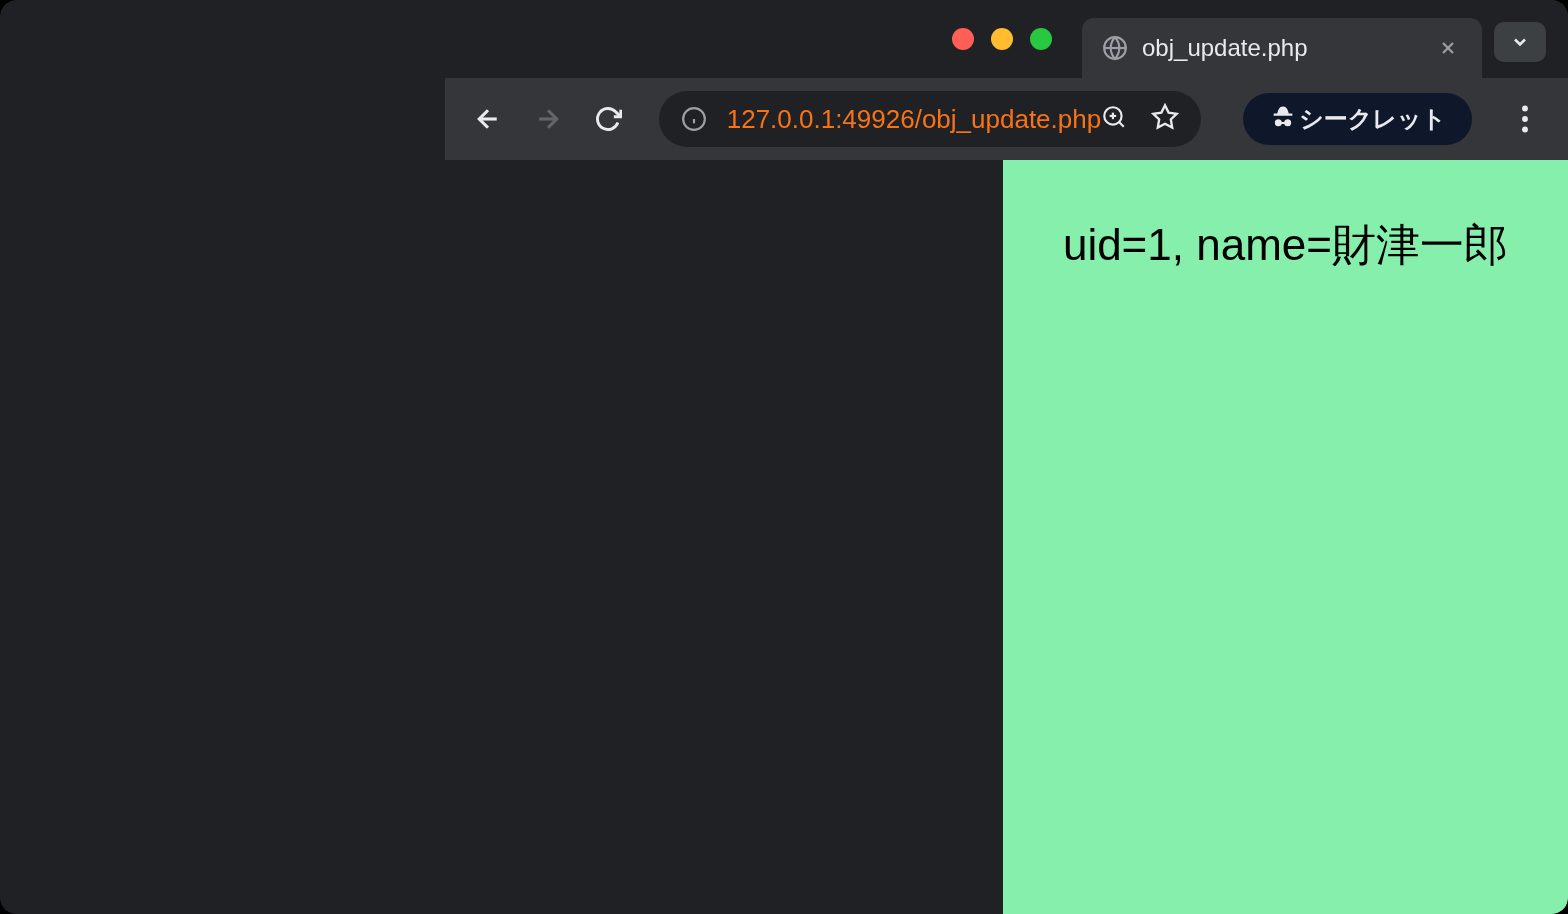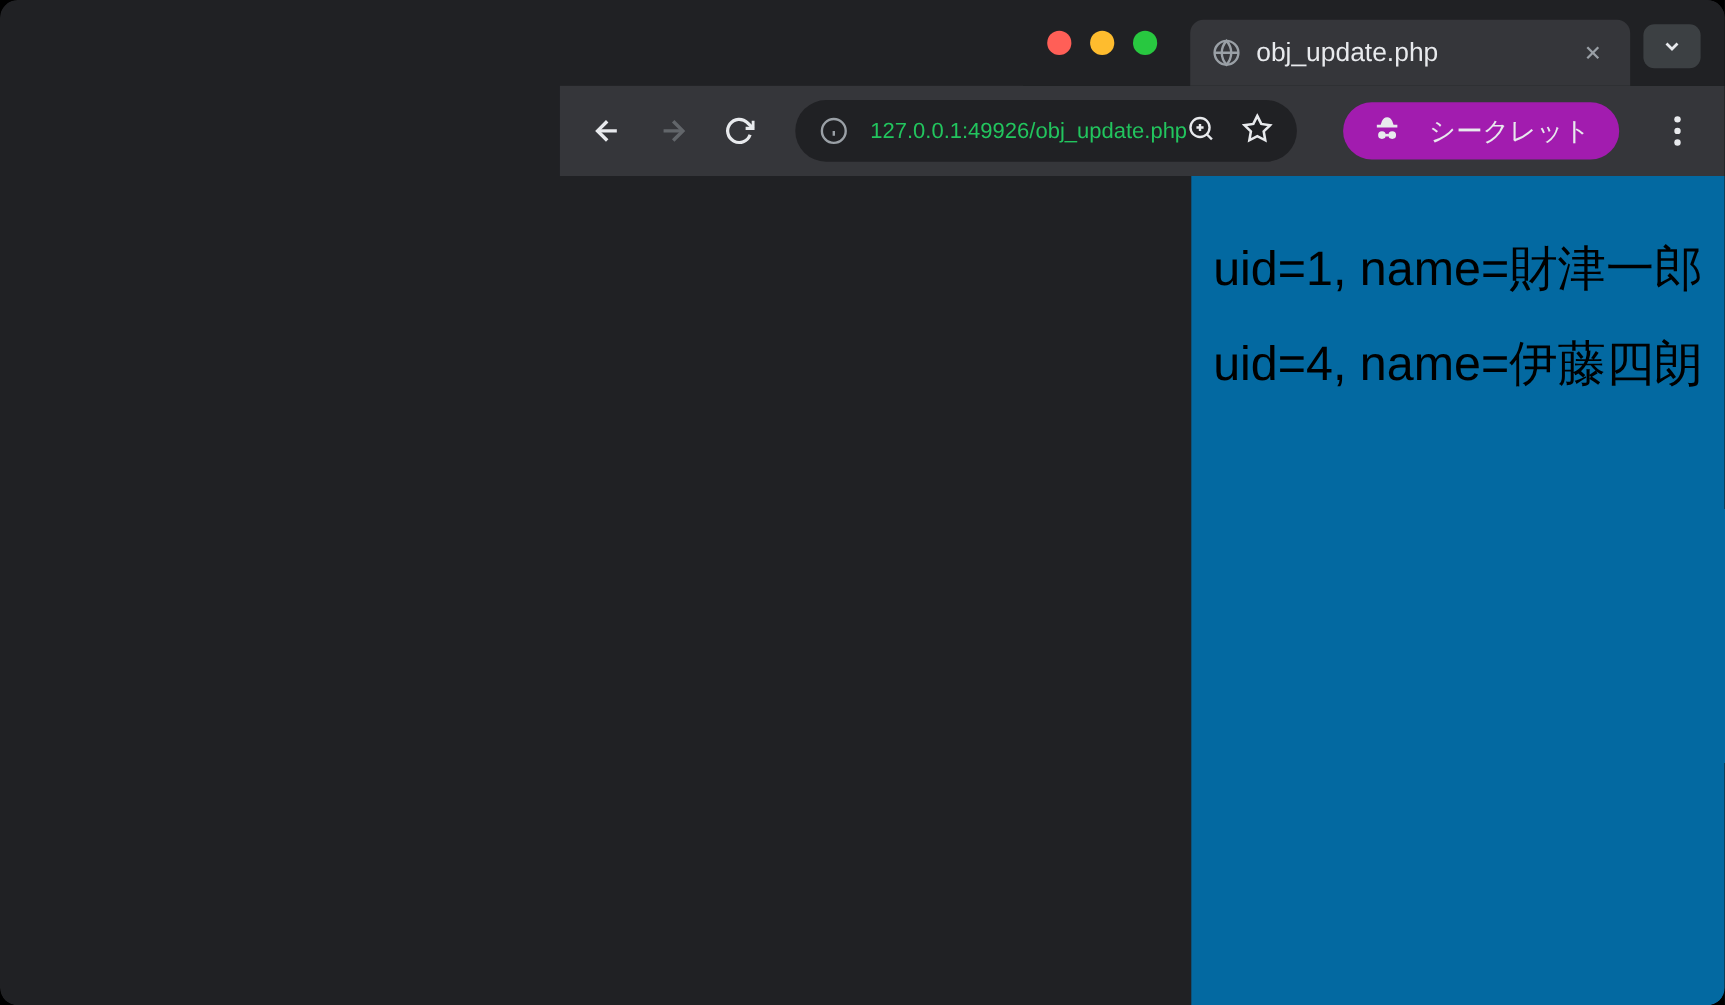--- a/index.html
+++ b/index.html
@@ -135,57 +135,58 @@
       padding: 0 22px;
       margin: 0 12px;
     }
     .address-icon {
       color: #9aa0a6;
       margin-right: 20px;
       display: flex;
       align-items: center;
     }
     .address-text {
-      color: #22c55e;
-      font-size: 20px;
+      color: #f97316;
+      font-size: 26px;
       flex: 1;
     }
     .address-actions {
       display: flex;
       align-items: center;
       gap: 24px;
     }
     .incognito-badge {
       display: flex;
       align-items: center;
-      background: #a21caf;
+      background: #0f172a;
       height: 52px;
       padding: 0 26px;
       border-radius: 26px;
-      gap: 24px;
+      gap: 2px;
       margin-left: 12px;
+      font-weight: bold;
     }
     .incognito-text {
       color: #e8eaed;
       font-size: 24px;
     }
     .menu-btn {
       width: 42px;
       height: 42px;
       display: flex;
       align-items: center;
       justify-content: center;
       cursor: pointer;
       color: #e8eaed;
       margin-left: 14px;
     }
     .page-content {
       flex: 1;
-      background: #0369a1;
-      padding: 42px 20px;
+      background: #86efac;
+      padding: 42px 60px;
       overflow: auto;
     }
     .data-line {
       font-size: 44px;
       color: #000;
       line-height: 1.95;
       font-family: -apple-system, BlinkMacSystemFont, "Helvetica Neue", Arial, "Hiragino Kaku Gothic ProN", "Hiragino Sans", Meiryo, sans-serif;
     }
   </style>
 </head>
@@ -284,16 +285,15 @@
         <circle cx="3" cy="3" r="2.5"></circle>
         <circle cx="3" cy="12" r="2.5"></circle>
         <circle cx="3" cy="21" r="2.5"></circle>
       </svg>
     </div>
   </div>
 
   <div class="page-content">
     <div id="data-rows">
         <div class="data-line">uid=1, name=財津一郎</div>
-        <div class="data-line">uid=4, name=伊藤四朗</div>
       </div>
   </div>
 </div>
 
 </body></html>

